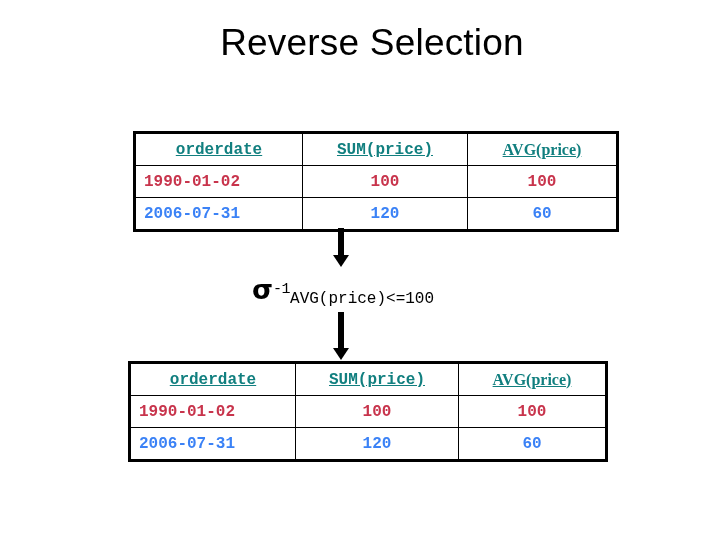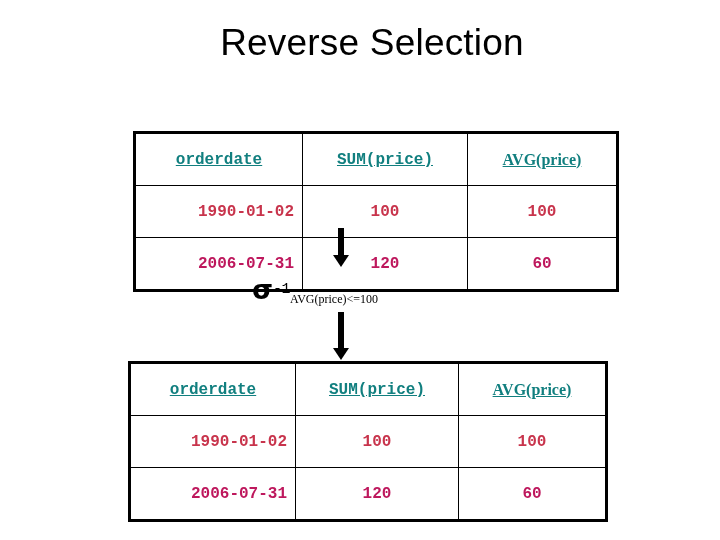--- a/index.html
+++ b/index.html
@@ -37,40 +37,40 @@
     background: #ffffff;
     border: 3px solid #000000;
     table-layout: fixed;
     font-family: "Liberation Mono", monospace;
   }
   .rel-table td {
     border: 1px solid #000000;
     font-family: "Liberation Mono", monospace;
     font-size: 16px;
     font-weight: bold;
-    padding: 10px 8px;
+    padding: 0 8px;
     height: 31px;
     white-space: nowrap;
   }
   .rel-table .col-a { width: 150px; }
   .rel-table .col-b { width: 148px; }
   .rel-table .col-c { width: 132px; font-family: Liberation Serif, serif; }
 
   .hdr-cell {
     color: #117F7F;
     text-align: center;
   }
   .hdr-cell span {
     text-decoration: underline;
   }
-  .cell-date { text-align: right; }
+  .cell-date { text-align: left; }
   .cell-num  { text-align: center; }
 
   .row-hi  td { color: #C8344C; }
-  .row-lo  td { color: #be185d; }
+  .row-lo  td { color: #3b82f6; }
 
   
   #table-top {
     left: 133px;
     top: 131px;
   }
   
   #table-bottom {
     left: 128px;
     top: 361px;
@@ -124,22 +124,22 @@
     line-height: 1;
     vertical-align: baseline;
   }
   .op-sup {
     font-family: "Liberation Mono", monospace;
     font-size: 15px;
     vertical-align: super;
     letter-spacing: -0.5px;
   }
   .op-sub {
-    font-family: Liberation Serif, serif;
-    font-size: 12px;
+    font-family: Liberation Mono, monospace;
+    font-size: 16px;
     vertical-align: sub;
     letter-spacing: 0px;
     margin-top: 8px;
   }
 </style>
 </head>
 <body>
 
 <div class="slide-title">Reverse Selection</div>
 

